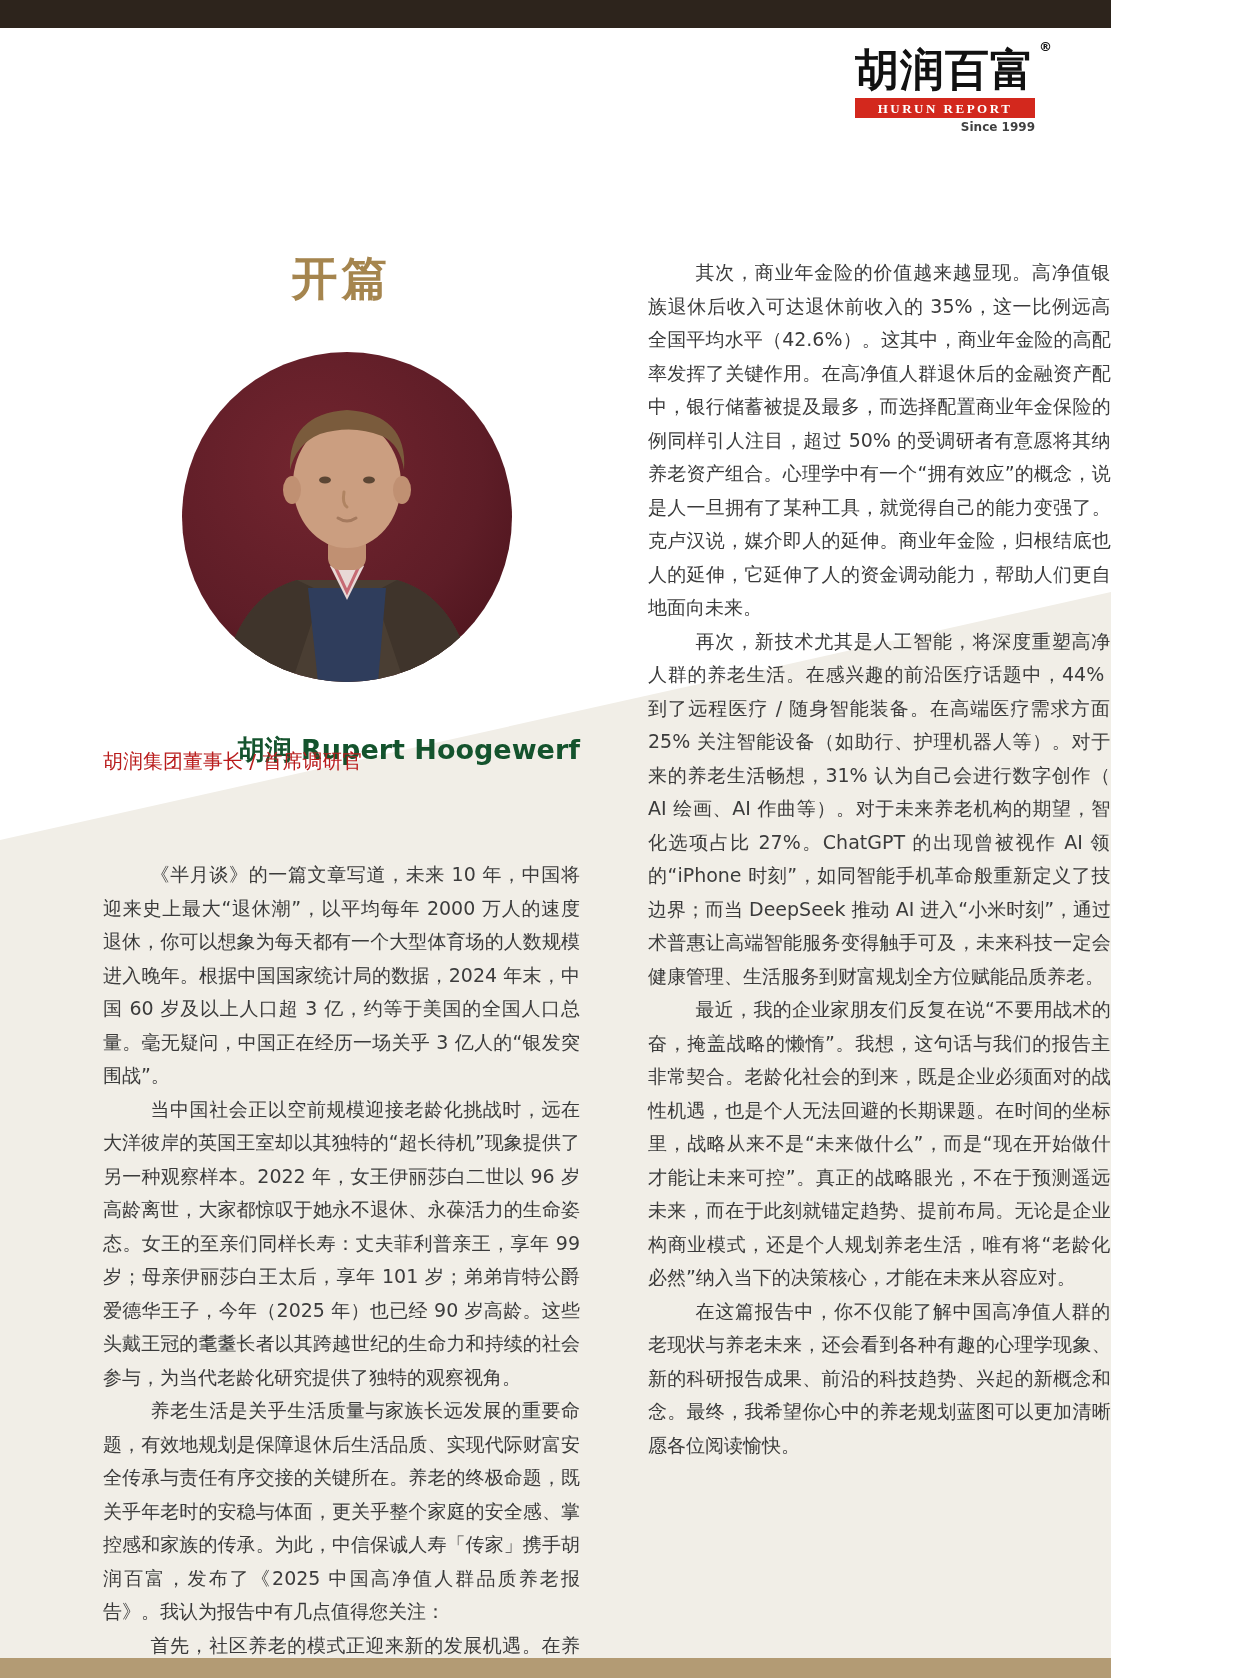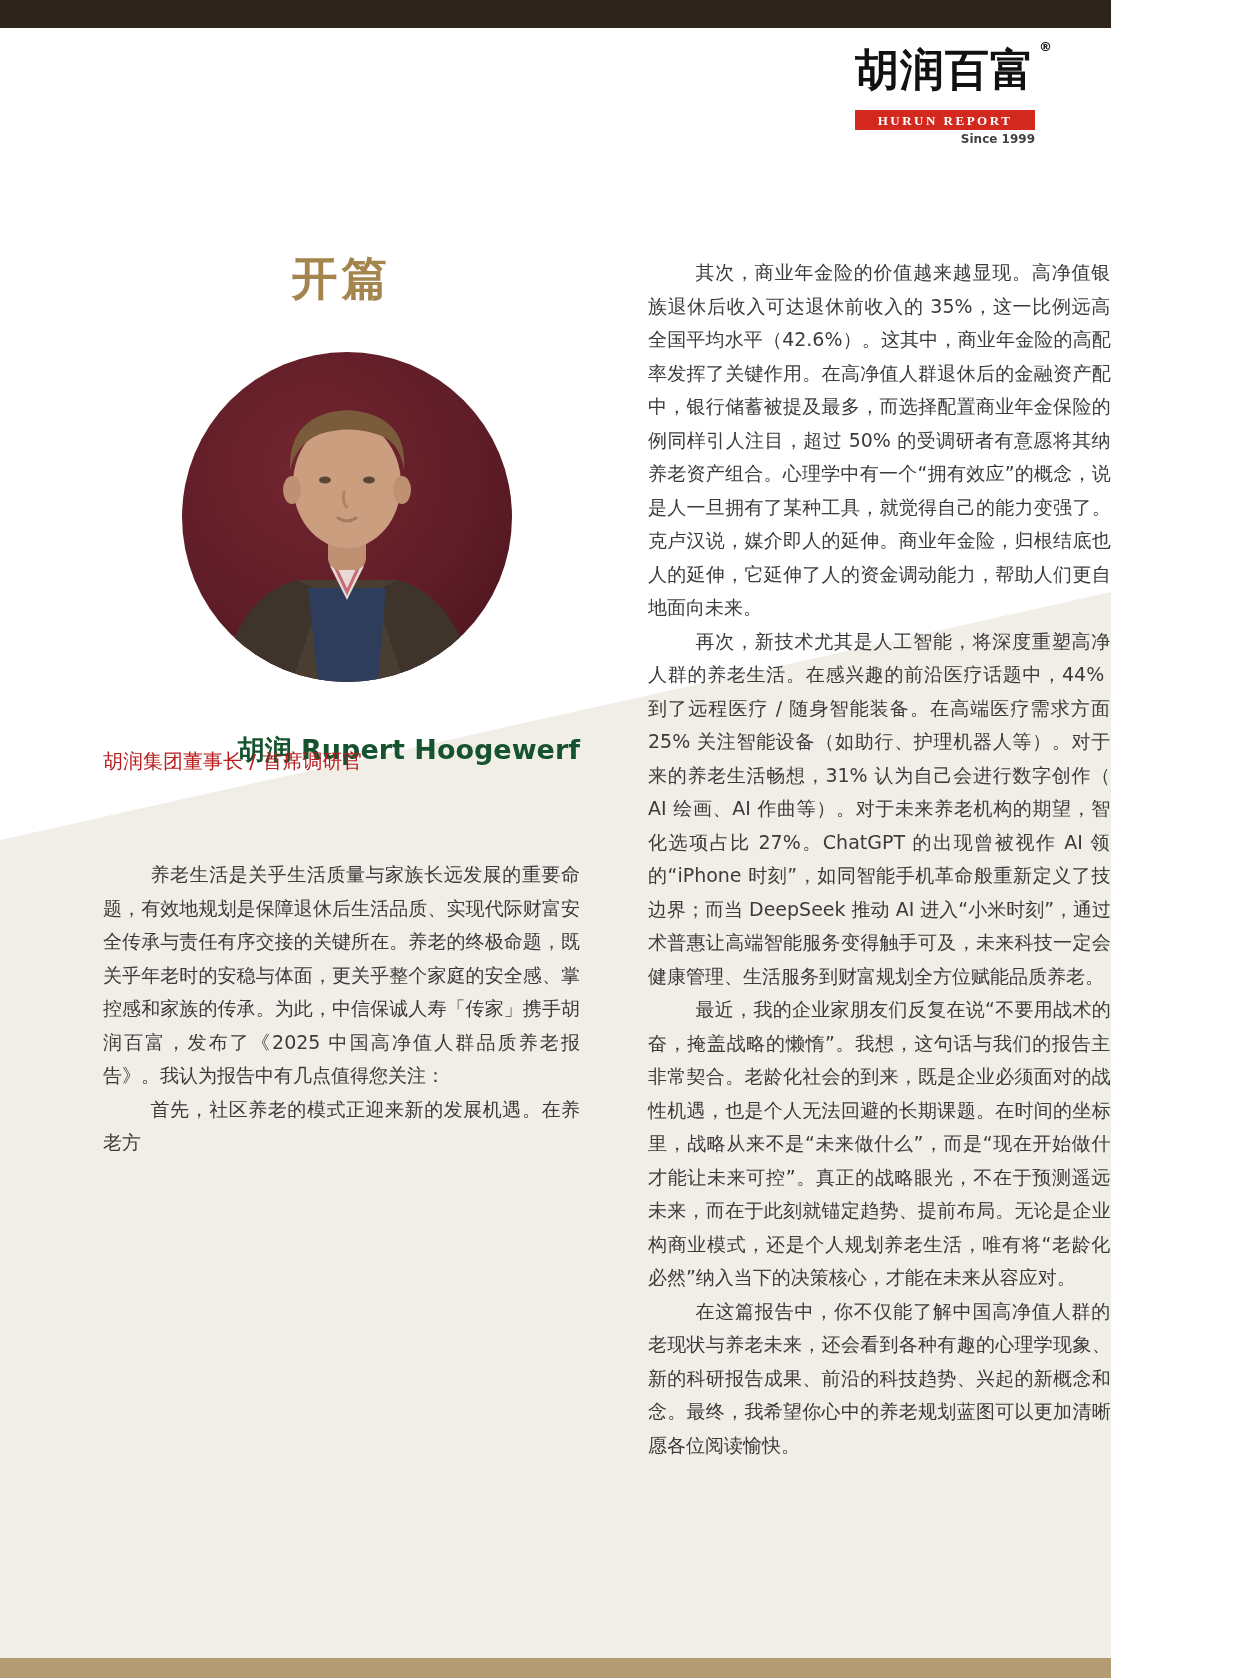--- a/index.html
+++ b/index.html
@@ -14,21 +14,21 @@
     clip-path:polygon(0 840px,100% 592px,100% 100%,0 100%);
   }
   
   .logo{position:absolute;top:48px;right:76px;text-align:right;line-height:1;}
   .logo-cn{
     position:relative;display:inline-block;font-weight:900;font-size:44px;color:#111111;
     letter-spacing:1px;font-family:"DejaVu Sans",sans-serif;
   }
   .logo-reg{position:absolute;top:-8px;right:-18px;font-size:13px;font-weight:700;color:#111;}
   .logo-bar{
-    margin-top:18px;background:#d3281d;color:#ffffff;height:20px;
+    margin-top:6px;background:#d3281d;color:#ffffff;height:20px;
     display:flex;align-items:center;justify-content:center;
     font-family:"Liberation Serif",serif;font-size:13px;font-weight:700;letter-spacing:2.5px;
   }
   .logo-since{margin-top:3px;font-size:12px;font-weight:700;color:#404040;}
   
   .page-title{
     position:absolute;left:103px;top:248px;width:477px;text-align:center;
     font-size:46px;font-weight:700;color:#a5854e;letter-spacing:4px;
   }
   
@@ -104,20 +104,22 @@
       <ellipse cx="187" cy="128" rx="6" ry="3.5" fill="#5c4634"></ellipse>
       <path d="M156,166 Q165,172 174,166" fill="none" stroke="#a57a5e" stroke-width="3" stroke-linecap="round"></path>
       <path d="M162,140 Q160,152 165,155" fill="none" stroke="#b08462" stroke-width="3" stroke-linecap="round"></path>
     </svg>
   </div>
 
   <div class="caption-name">胡润 Rupert Hoogewerf</div>
   <div class="caption-role">胡润集团董事长 / 首席调研官</div>
 
   <div class="col col-left">
+    <p>《半月谈》的一篇文章写道，未来 10 年，中国将迎来史上最大“退休潮”，以平均每年 2000 万人的速度退休，你可以想象为每天都有一个大型体育场的人数规模进入晚年。根据中国国家统计局的数据，2024 年末，中国 60 岁及以上人口超 3 亿，约等于美国的全国人口总量。毫无疑问，中国正在经历一场关乎 3 亿人的“银发突围战”。</p>
+    <p>当中国社会正以空前规模迎接老龄化挑战时，远在大洋彼岸的英国王室却以其独特的“超长待机”现象提供了另一种观察样本。2022 年，女王伊丽莎白二世以 96 岁高龄离世，大家都惊叹于她永不退休、永葆活力的生命姿态。女王的至亲们同样长寿：丈夫菲利普亲王，享年 99 岁；母亲伊丽莎白王太后，享年 101 岁；弟弟肯特公爵爱德华王子，今年（2025 年）也已经 90 岁高龄。这些头戴王冠的耄耋长者以其跨越世纪的生命力和持续的社会参与，为当代老龄化研究提供了独特的观察视角。</p>
     <p>养老生活是关乎生活质量与家族长远发展的重要命题，有效地规划是保障退休后生活品质、实现代际财富安全传承与责任有序交接的关键所在。养老的终极命题，既关乎年老时的安稳与体面，更关乎整个家庭的安全感、掌控感和家族的传承。为此，中信保诚人寿「传家」携手胡润百富，发布了《2025 中国高净值人群品质养老报告》。我认为报告中有几点值得您关注：</p>
     <p>首先，社区养老的模式正迎来新的发展机遇。在养老方</p>
   </div>
 
   <div class="col col-right">
     <p>其次，商业年金险的价值越来越显现。高净值银发族退休后收入可达退休前收入的 35%，这一比例远高于全国平均水平（42.6%）。这其中，商业年金险的高配置率发挥了关键作用。在高净值人群退休后的金融资产配置中，银行储蓄被提及最多，而选择配置商业年金保险的比例同样引人注目，超过 50% 的受调研者有意愿将其纳入养老资产组合。心理学中有一个“拥有效应”的概念，说的是人一旦拥有了某种工具，就觉得自己的能力变强了。麦克卢汉说，媒介即人的延伸。商业年金险，归根结底也是人的延伸，它延伸了人的资金调动能力，帮助人们更自信地面向未来。</p>
     <p>再次，新技术尤其是人工智能，将深度重塑高净值人群的养老生活。在感兴趣的前沿医疗话题中，44% 提到了远程医疗 / 随身智能装备。在高端医疗需求方面，25% 关注智能设备（如助行、护理机器人等）。对于未来的养老生活畅想，31% 认为自己会进行数字创作（如 AI 绘画、AI 作曲等）。对于未来养老机构的期望，智能化选项占比 27%。ChatGPT 的出现曾被视作 AI 领域的“iPhone 时刻”，如同智能手机革命般重新定义了技术边界；而当 DeepSeek 推动 AI 进入“小米时刻”，通过技术普惠让高端智能服务变得触手可及，未来科技一定会从健康管理、生活服务到财富规划全方位赋能品质养老。</p>
     <p>最近，我的企业家朋友们反复在说“不要用战术的勤奋，掩盖战略的懒惰”。我想，这句话与我们的报告主题非常契合。老龄化社会的到来，既是企业必须面对的战略性机遇，也是个人无法回避的长期课题。在时间的坐标系里，战略从来不是“未来做什么”，而是“现在开始做什么才能让未来可控”。真正的战略眼光，不在于预测遥远的未来，而在于此刻就锚定趋势、提前布局。无论是企业重构商业模式，还是个人规划养老生活，唯有将“老龄化的必然”纳入当下的决策核心，才能在未来从容应对。</p>
     <p>在这篇报告中，你不仅能了解中国高净值人群的养老现状与养老未来，还会看到各种有趣的心理学现象、最新的科研报告成果、前沿的科技趋势、兴起的新概念和理念。最终，我希望你心中的养老规划蓝图可以更加清晰，愿各位阅读愉快。</p>
   </div>

